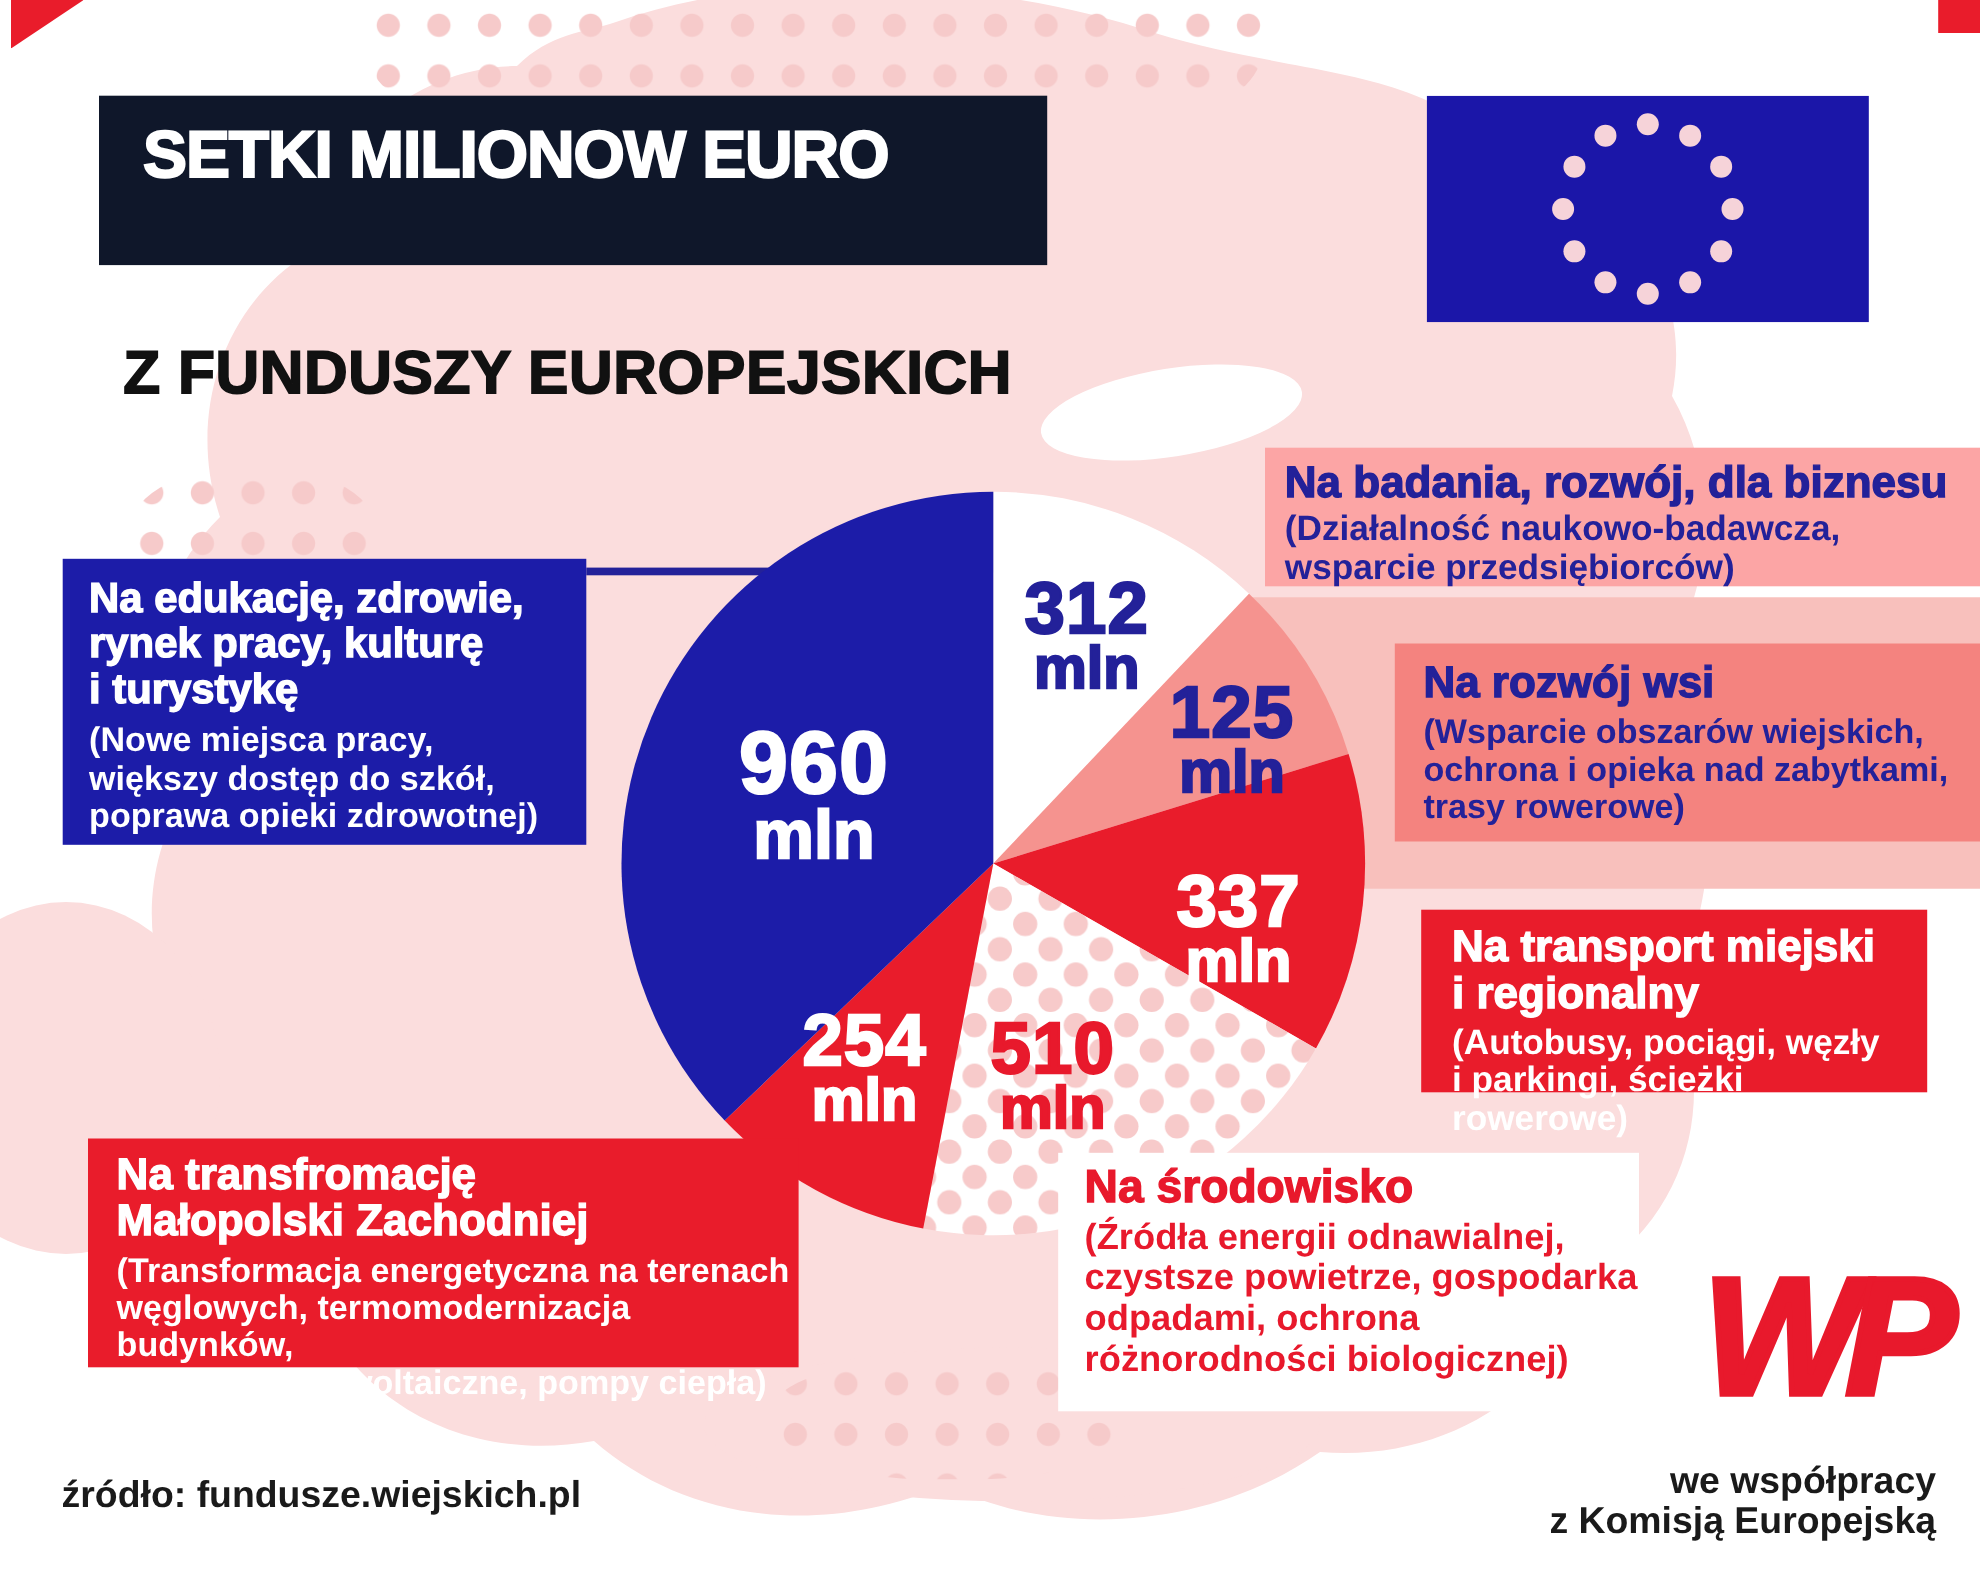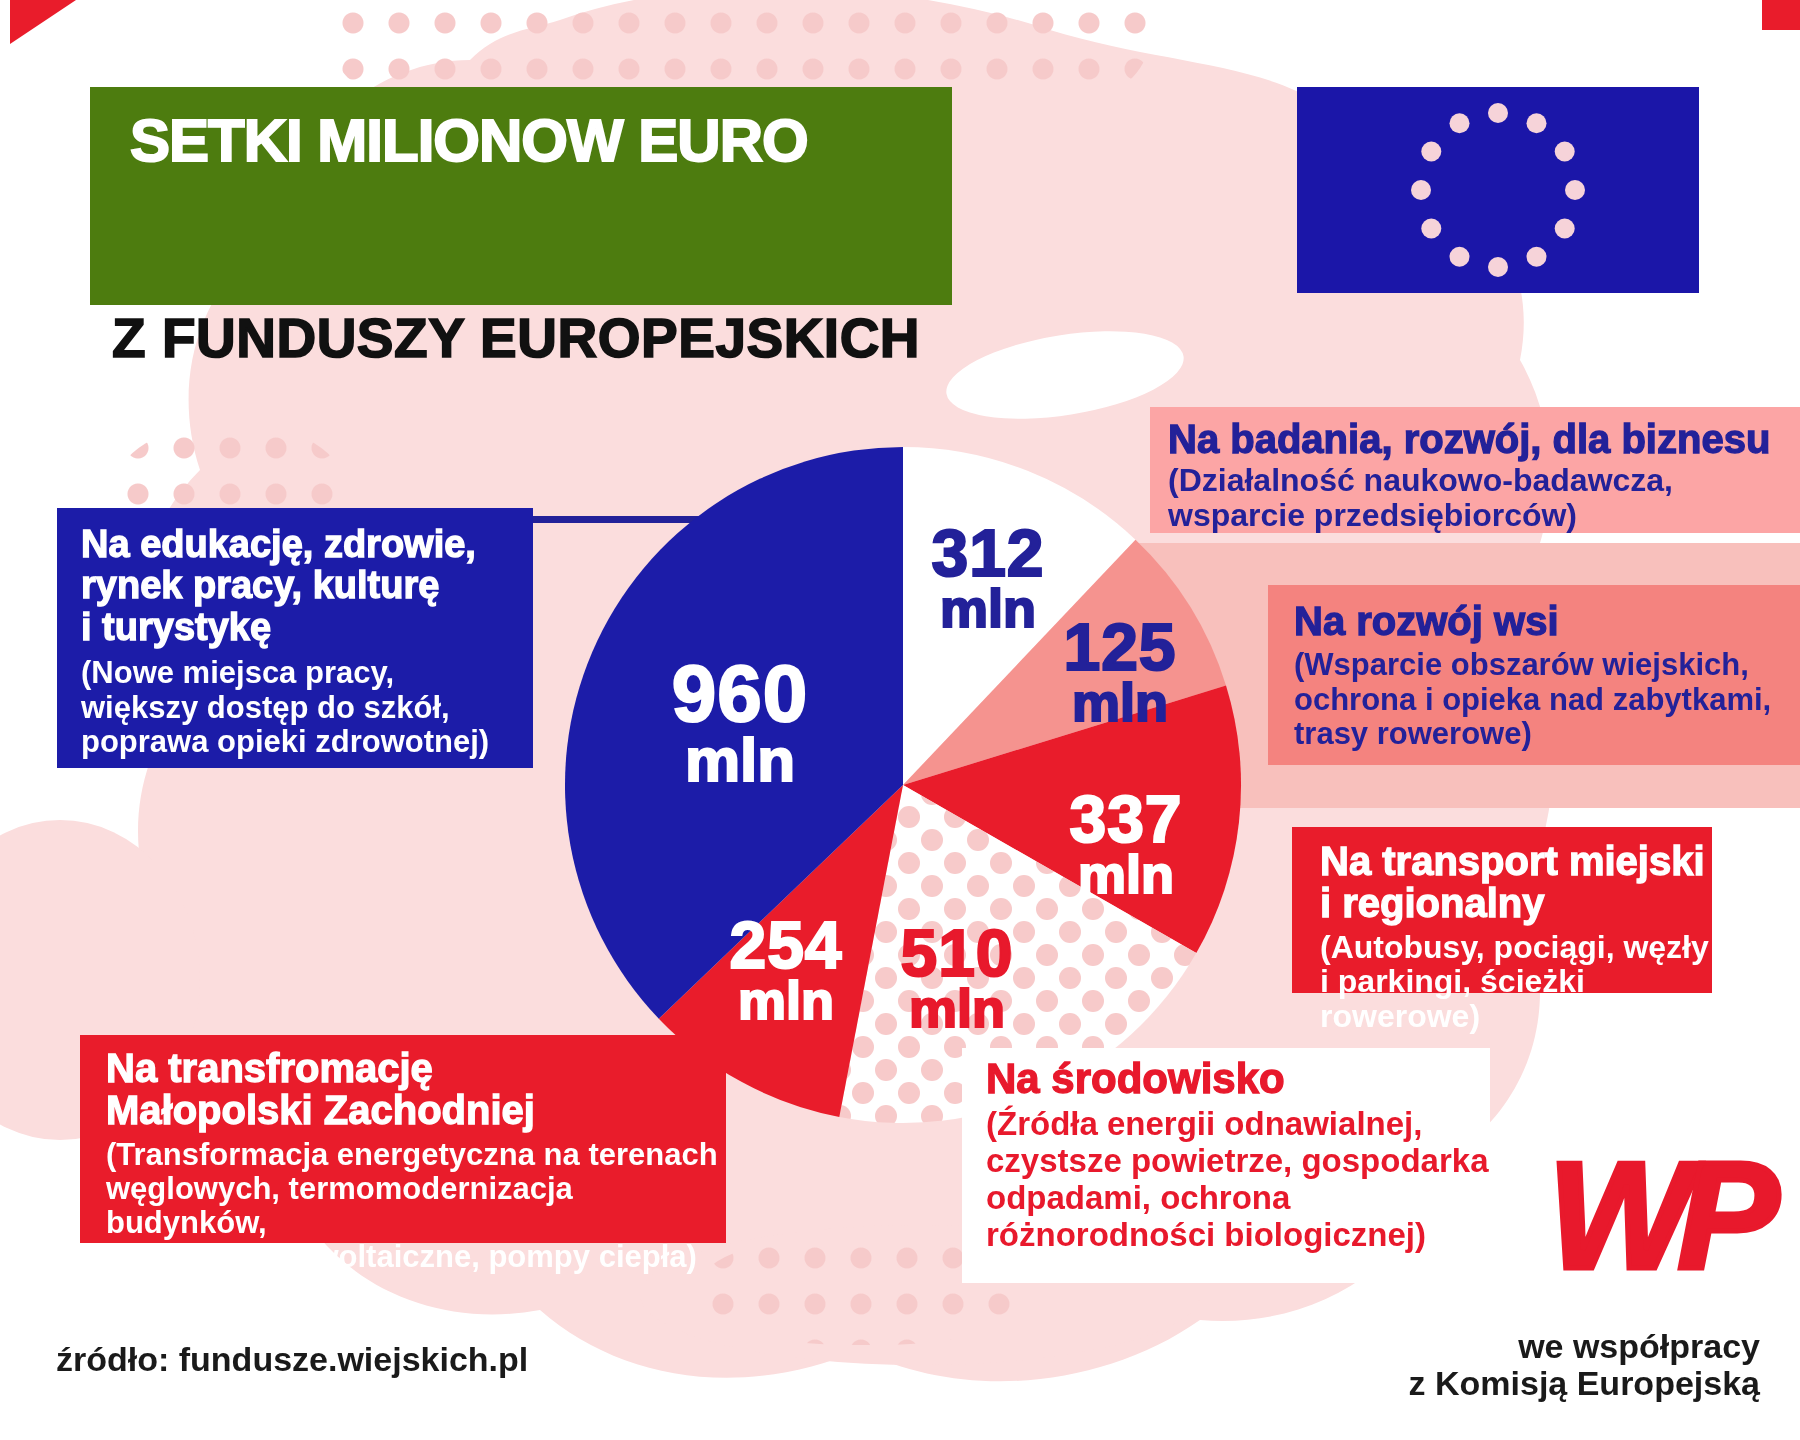--- a/index.html
+++ b/index.html
@@ -19,42 +19,42 @@
   #blue-connector{z-index:2;background:#232199;}
   
   #pie-svg{left:0;top:0;z-index:3;}
   .pnum{position:absolute;z-index:4;transform:translate(-50%,-50%);text-align:center;
         font-weight:700;-webkit-text-stroke:2.2px currentColor;line-height:0.92;}
   .pnum .num{font-size:66px;letter-spacing:1px;}
   .pnum .mln{font-size:54px;}
   .pnum.big .num{font-size:80px;}
   .pnum.big .mln{font-size:62px;}
   
-  #title-box{left:90px;top:87px;width:862px;height:218px;background:#4d7c0f;z-index:6;
+  #title-box{left:90px;top:87px;width:862px;height:154px;background:#0f172a;z-index:6;
              padding:16px 16px 0 40px;color:#ffffff;}
   #title-line1{font-size:60px;font-weight:700;-webkit-text-stroke:2px #fff;letter-spacing:-1px;line-height:76px;}
   #title-line2{font-size:69px;font-weight:700;-webkit-text-stroke:2.4px #fff;letter-spacing:-1px;line-height:82px;}
   #subtitle{left:112px;top:306px;font-size:55px;font-weight:700;color:#111111;z-index:6;
             -webkit-text-stroke:1.6px #111;letter-spacing:0.5px;}
   
   #eu-flag{left:1297px;top:87px;width:402px;height:206px;z-index:6;}
   
   .lbox{z-index:5;}
   .hd{font-weight:700;-webkit-text-stroke:1.3px currentColor;white-space:pre-line;}
   .bd{font-weight:700;white-space:pre-line;}
   #box-edukacja{left:57px;top:508px;width:476px;height:260px;background:#1c1ca8;color:#ffffff;padding:16px 20px 0 24px;}
   #box-edukacja .hd{font-size:38px;line-height:1.09;}
   #box-edukacja .bd{font-size:31px;line-height:1.11;margin-top:8px;}
   #box-badania{left:1150px;top:407px;width:714px;height:126px;background:#fca5a5;color:#232199;padding:10px 0 0 18px;}
   #box-badania .hd{font-size:40px;line-height:1.1;}
   #box-badania .bd{font-size:32px;line-height:1.08;margin-top:2px;}
   #box-wsi{left:1268px;top:585px;width:532px;height:180px;background:#f4837f;color:#232199;padding:14px 0 0 26px;}
   #box-wsi .hd{font-size:40px;line-height:1.1;}
   #box-wsi .bd{font-size:31px;line-height:1.12;margin-top:5px;}
-  #box-transport{left:1292px;top:827px;width:420px;height:166px;background:#e91c2b;color:#ffffff;padding:13px 0 0 28px;}
+  #box-transport{left:1292px;top:827px;width:460px;height:166px;background:#e91c2b;color:#ffffff;padding:13px 0 0 28px;}
   #box-transport .hd{font-size:40px;line-height:1.06;}
   #box-transport .bd{font-size:32px;line-height:1.08;margin-top:5px;}
   #box-srodowisko{left:962px;top:1048px;width:528px;height:235px;background:#ffffff;color:#e8192c;padding:8px 0 0 24px;}
   #box-srodowisko .hd{font-size:42px;line-height:1.1;}
   #box-srodowisko .bd{font-size:33px;line-height:1.12;margin-top:4px;}
   #box-transformacja{left:80px;top:1035px;width:646px;height:208px;background:#e91c2b;color:#ffffff;padding:12px 0 0 26px;}
   #box-transformacja .hd{font-size:40px;line-height:1.06;}
   #box-transformacja .bd{font-size:31px;line-height:1.1;margin-top:6px;}
   
   #source-text{left:56px;top:1340px;font-size:34px;font-weight:700;color:#1a1a1a;z-index:6;}

